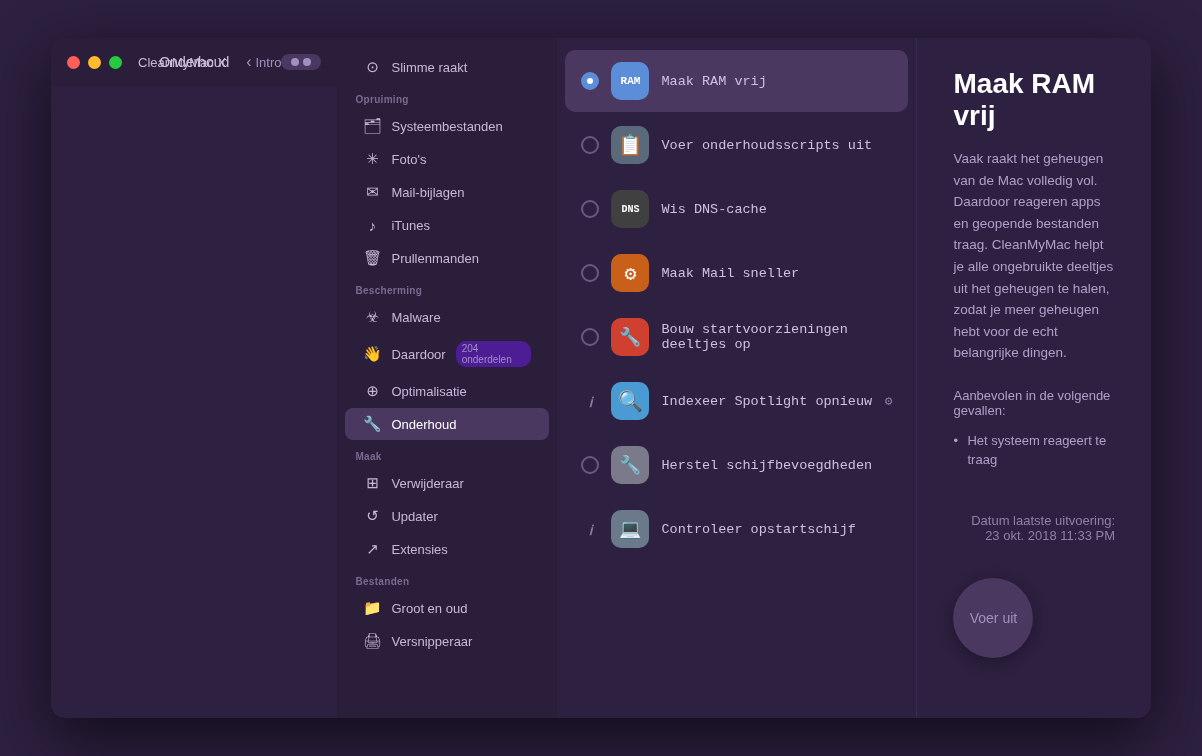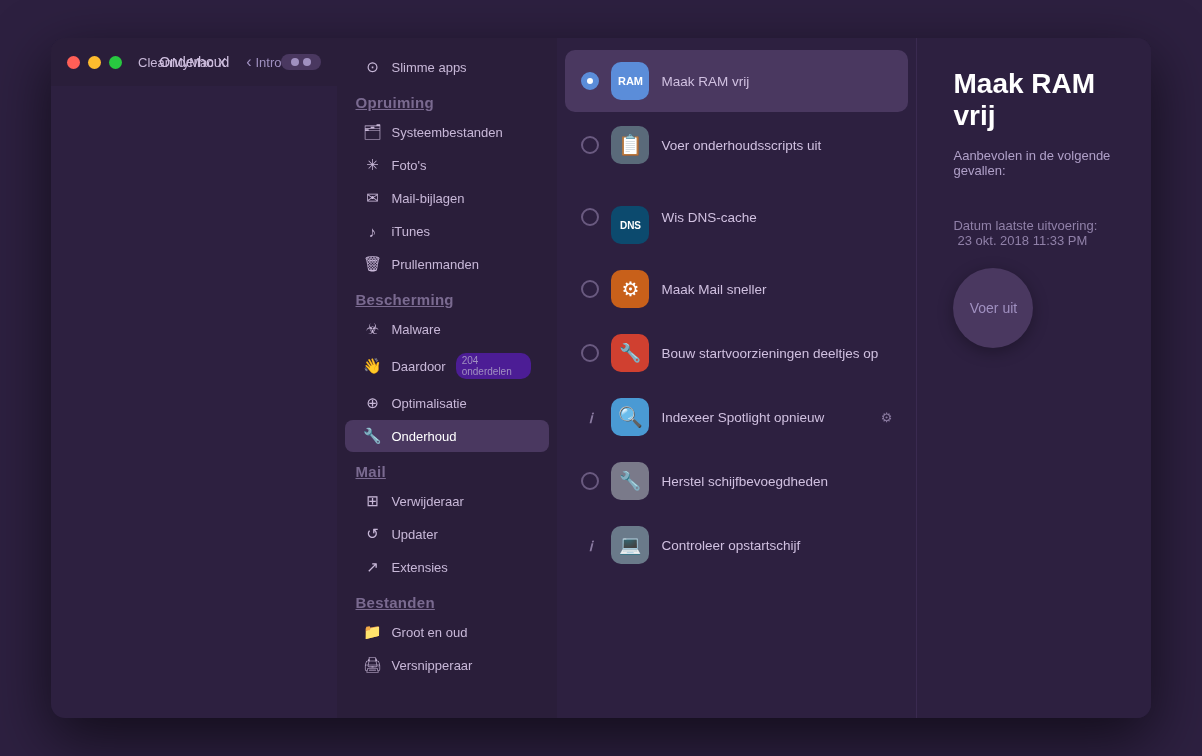--- a/index.html
+++ b/index.html
@@ -108,25 +108,24 @@
       cursor: pointer;
       border-radius: 8px;
       margin: 1px 8px;
     }
     .sidebar-item.active {
       background: #4a3860;
       color: #ffffff;
     }
     .sidebar-section-label {
       color: #7a6a90;
-      font-size: 15px;
+      font-size: 10px;
       padding: 10px 18px 4px;
       font-weight: 600;
       letter-spacing: 0.3px;
-      text-decoration: underline;
     }
     .sidebar-icon {
       width: 18px;
       height: 18px;
       display: flex;
       align-items: center;
       justify-content: center;
       font-size: 15px;
       flex-shrink: 0;
     }
@@ -139,20 +138,21 @@
       border-radius: 10px;
     }
     
     .center-panel {
       width: 360px;
       background: #2d2040;
       border-right: 1px solid #3a2a50;
       overflow-y: auto;
       flex-shrink: 0;
       padding: 10px 0;
+      font-family: Liberation Mono, monospace;
     }
     .task-item {
       display: flex;
       align-items: center;
       gap: 12px;
       padding: 12px 16px;
       cursor: pointer;
       border-radius: 10px;
       margin: 2px 8px;
       transition: background 0.1s;
@@ -178,21 +178,21 @@
       width: 38px; height: 38px;
       border-radius: 10px;
       display: flex;
       align-items: center;
       justify-content: center;
       flex-shrink: 0;
       font-size: 18px;
     }
     .task-icon-ram { background: #5b8dd9; }
     .task-icon-script { background: #5a6a7a; }
-    .task-icon-dns { background: #0c4a6e; margin-top: 16px; }
+    .task-icon-dns { background: #404040; }
     .task-icon-mail { background: #c8601a; }
     .task-icon-startup { background: #d04030; }
     .task-icon-spotlight { background: #4a9ad4; }
     .task-icon-disk { background: #7a7a8a; }
     .task-icon-check { background: #6a7a8a; }
     .task-label {
       color: #d0c0e0;
       font-size: 13.5px;
       font-weight: 400;
     }
@@ -240,21 +240,22 @@
     .right-bullet-list li::before {
       content: '•';
       position: absolute;
       left: 0;
       color: #b0a0c8;
     }
     .right-date {
       font-size: 13px;
       color: #9080a8;
       margin-top: 40px;
-      margin-bottom: 20px;
+      margin-bottom: 35px;
+      text-align: right;
     }
     .run-button-container {
       display: flex;
       justify-content: flex-start;
       margin-top: 10px;
     }
     .run-button {
       background: #4a3860;
       color: #a090c0;
       border: none;
@@ -293,21 +294,21 @@
         <div class="dot-circle"></div>
       </div>
     </div>
   </div>
 
   <div class="main-content">
 
     <div class="sidebar">
       <div class="sidebar-item">
         <span class="sidebar-icon">⊙</span>
-        <span>Slimme apps</span>
+        <span>Slimme raakt</span>
       </div>
 
       <div class="sidebar-section-label">Opruiming</div>
       <div class="sidebar-item">
         <span class="sidebar-icon">🗂</span>
         <span>Systeembestanden</span>
       </div>
       <div class="sidebar-item">
         <span class="sidebar-icon">✳</span>
         <span>Foto's</span>
@@ -338,21 +339,21 @@
 
       <div class="sidebar-item">
         <span class="sidebar-icon">⊕</span>
         <span>Optimalisatie</span>
       </div>
       <div class="sidebar-item active">
         <span class="sidebar-icon">🔧</span>
         <span>Onderhoud</span>
       </div>
 
-      <div class="sidebar-section-label">Mail</div>
+      <div class="sidebar-section-label">Maak</div>
       <div class="sidebar-item">
         <span class="sidebar-icon">⊞</span>
         <span>Verwijderaar</span>
       </div>
       <div class="sidebar-item">
         <span class="sidebar-icon">↺</span>
         <span>Updater</span>
       </div>
       <div class="sidebar-item">
         <span class="sidebar-icon">↗</span>
@@ -421,22 +422,24 @@
 
       <div class="task-item">
         <div class="task-radio info" style="color:#8a7aa0;font-style:italic;font-weight:bold;font-size:14px;border:none;">ℹ</div>
         <div class="task-icon task-icon-check" style="color:white;font-size:18px;">💻</div>
         <span class="task-label">Controleer opstartschijf</span>
       </div>
     </div>
 
     <div class="right-panel">
       <div class="right-title">Maak RAM vrij</div>
+      <div class="right-description">Vaak raakt het geheugen van de Mac volledig vol. Daardoor reageren apps en geopende bestanden traag. CleanMyMac helpt je alle ongebruikte deeltjes uit het geheugen te halen, zodat je meer geheugen hebt voor de echt belangrijke dingen.</div>
       <div class="right-recommended-title">Aanbevolen in de volgende gevallen:</div>
       <ul class="right-bullet-list">
+        <li>Het systeem reageert te traag</li>
       </ul>
       <div class="right-date">
         <span>Datum laatste uitvoering:</span>
         <span style="margin-left:4px;">23 okt. 2018 11:33 PM</span>
       </div>
       <div class="run-button-container">
         <button class="run-button">Voer uit</button>
       </div>
     </div>
   </div>

